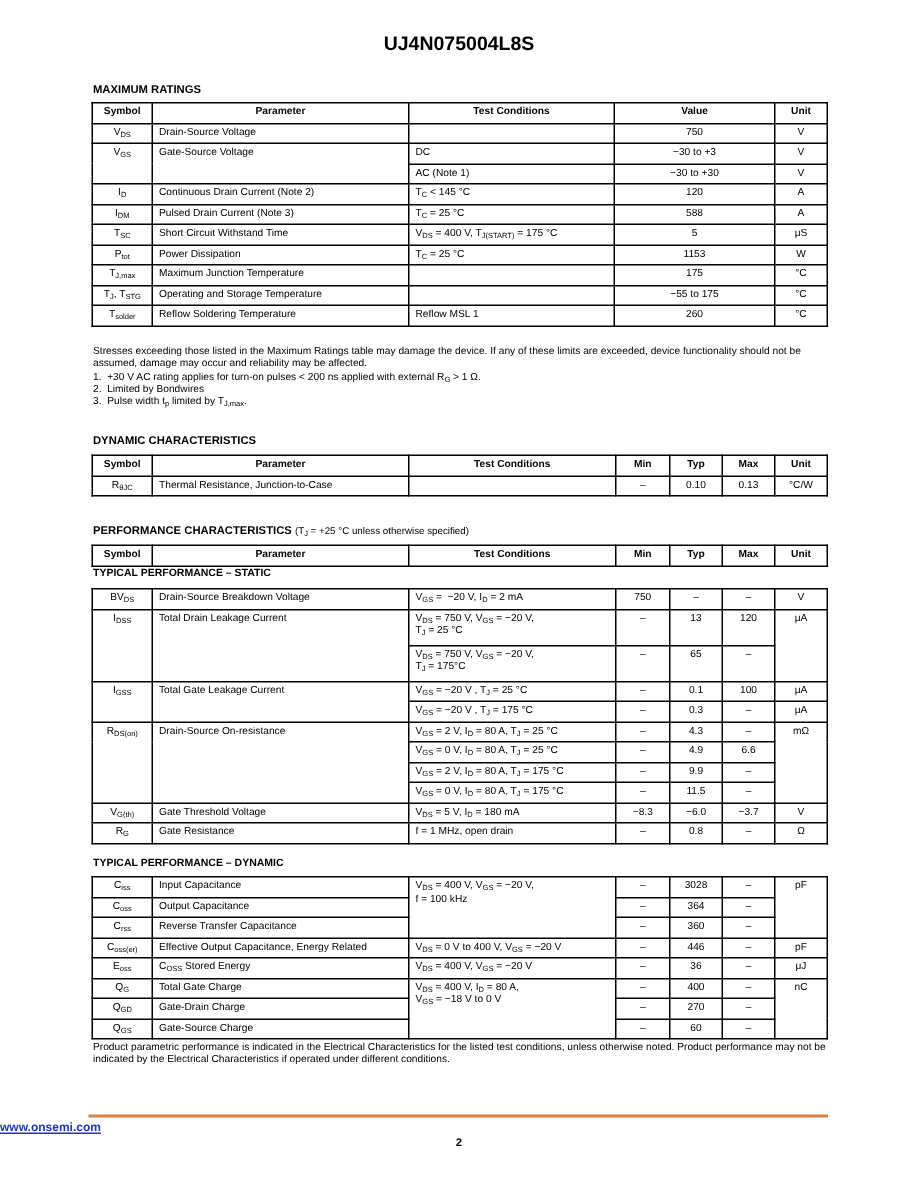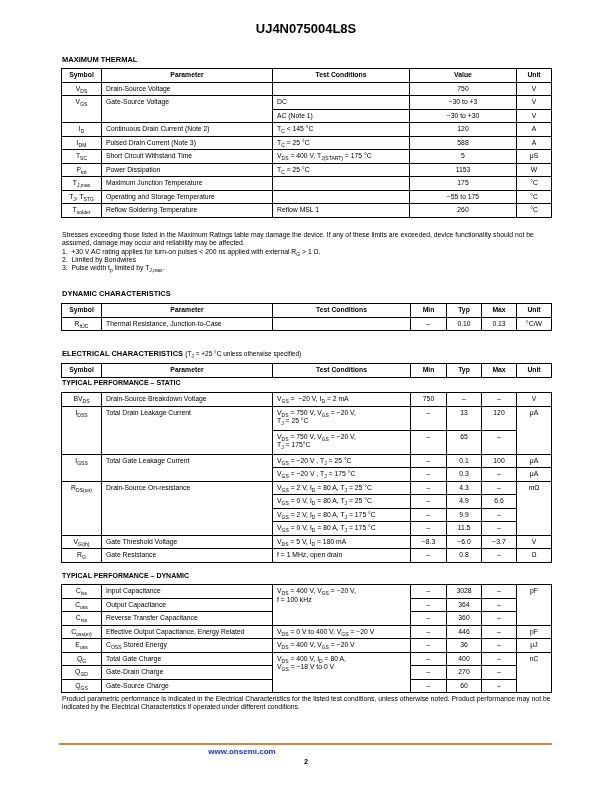--- a/index.html
+++ b/index.html
@@ -10,29 +10,29 @@
   table { position:absolute; left:61px; border-collapse:collapse; font-size:6.8px; table-layout:fixed; }
   td, th { border:1px solid #000; padding:0 4px; height:12.5px; line-height:12.5px; vertical-align:top; white-space:nowrap; }
   th { font-weight:bold; text-align:center; }
   td.c { text-align:center; }
   td.sym { text-align:center; }
   td.two { line-height:8.5px; padding-top:2px; height:21px; white-space:normal; }
   sub { font-size:5px; vertical-align:-1.5px; line-height:0; }
   .notes { position:absolute; left:62px; font-size:6.8px; line-height:8.3px; width:492px; }
   .subhead { position:absolute; left:62px; font-weight:bold; font-size:7px; }
   .rule { position:absolute; left:59px; top:743px; width:493px; height:2px; background:#d9823f; }
-  .footer-link { position:absolute; top:747px; left:0; width:484px; text-align:center; font-size:8px; font-weight:bold; color:#1a33cc; }
+  .footer-link { position:absolute; top:747px; left:0; width:484px; font-size:8px; font-weight:bold; color:#1a33cc; text-decoration:underline; }
   .page-num { position:absolute; top:757px; left:0; width:612px; text-align:center; font-size:7.5px; font-weight:bold; }
 </style>
 </head>
 <body>
 
 <div class="title">UJ4N075004L8S</div>
 
-<div class="sec" style="top:55px;">MAXIMUM THERMAL</div>
+<div class="sec" style="top:55px;">MAXIMUM RATINGS</div>
 <table style="top:68px;">
   <colgroup>
       <col style="width:40px">
       <col style="width:171px">
       <col style="width:137px">
       <col style="width:107px">
       <col style="width:35px">
     </colgroup>
   <tbody>
       <tr>
@@ -147,21 +147,21 @@
     <td></td>
     <td class="c">–</td>
     <td class="c">0.10</td>
     <td class="c">0.13</td>
     <td class="c">°C/W</td>
   </tr>
 </tbody>
   </table>
 
 <div class="sec" style="top:349px;">
-  <span>ELECTRICAL CHARACTERISTICS</span>
+  <span>PERFORMANCE CHARACTERISTICS</span>
   <span class="sub"><span>(T</span><sub>J</sub><span> = +25 °C unless otherwise specified)</span></span>
 </div>
 <table style="top:363px;">
   <colgroup>
       <col style="width:40px">
       <col style="width:171px">
       <col style="width:138px">
       <col style="width:36px">
       <col style="width:35px">
       <col style="width:35px">

